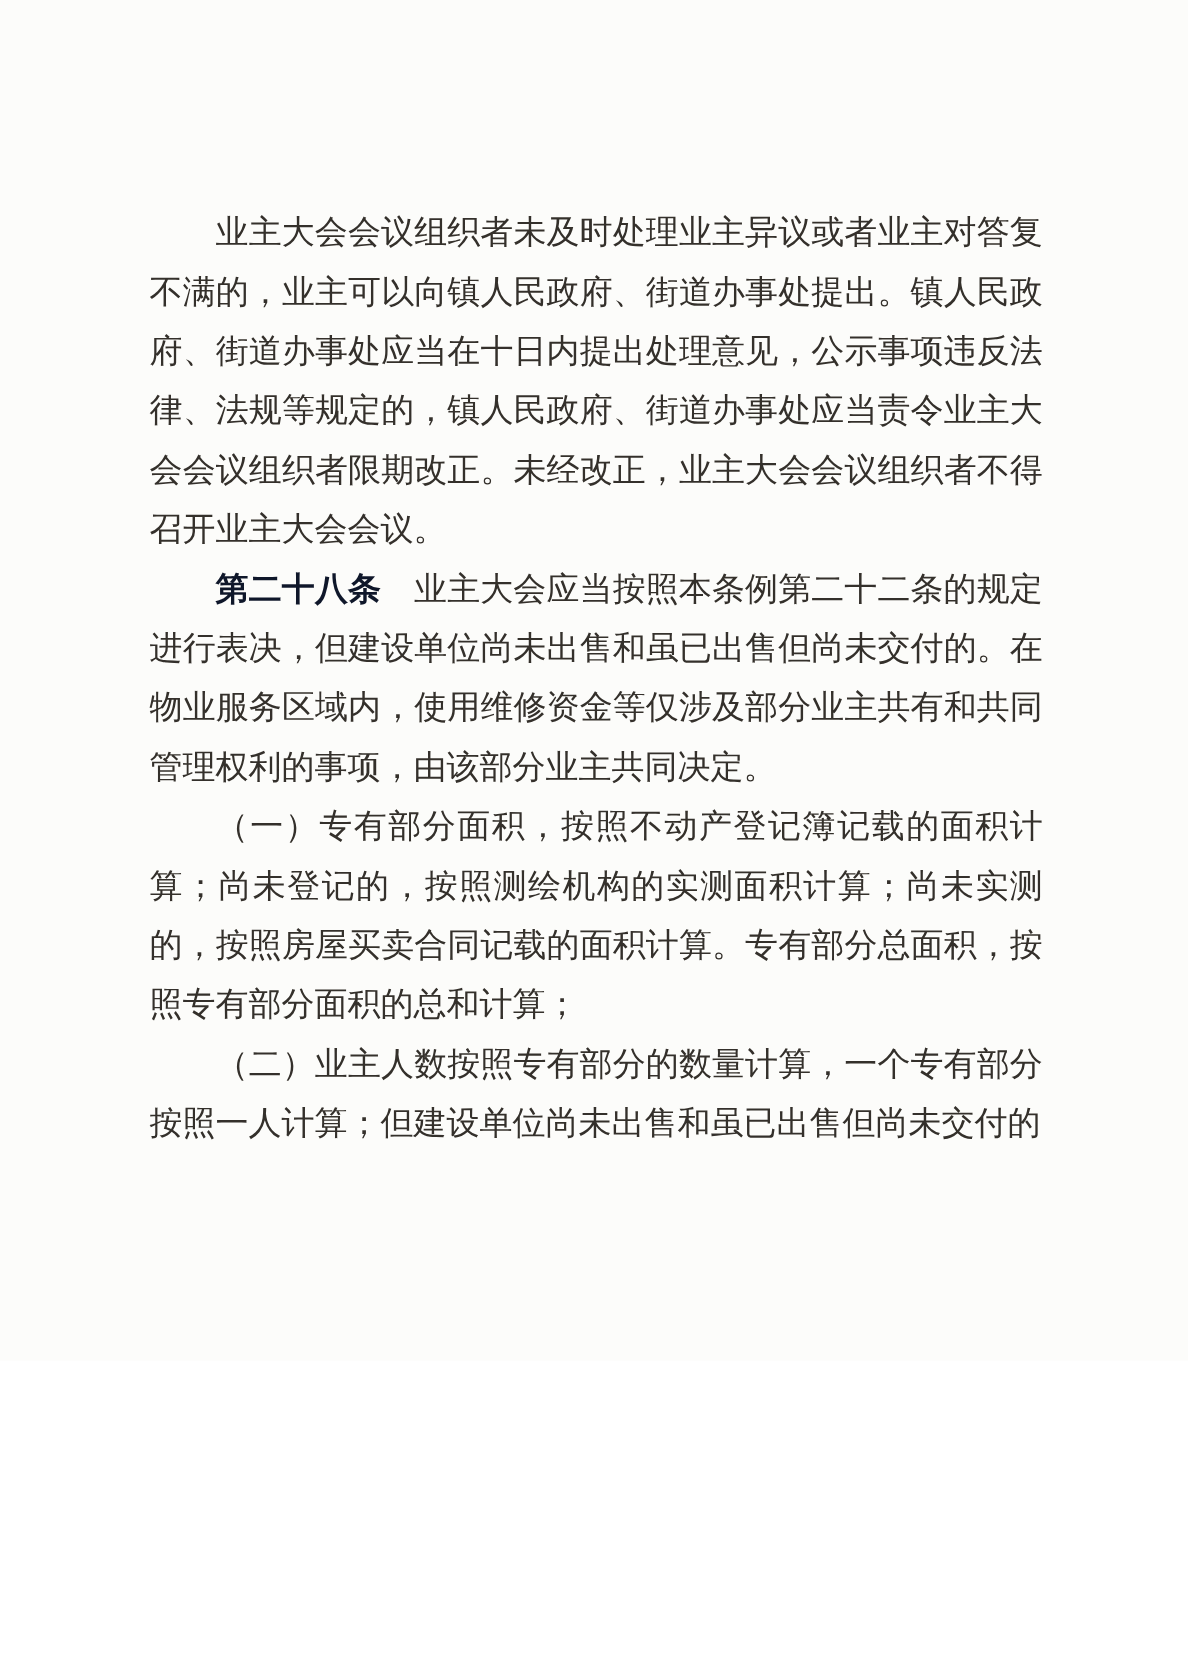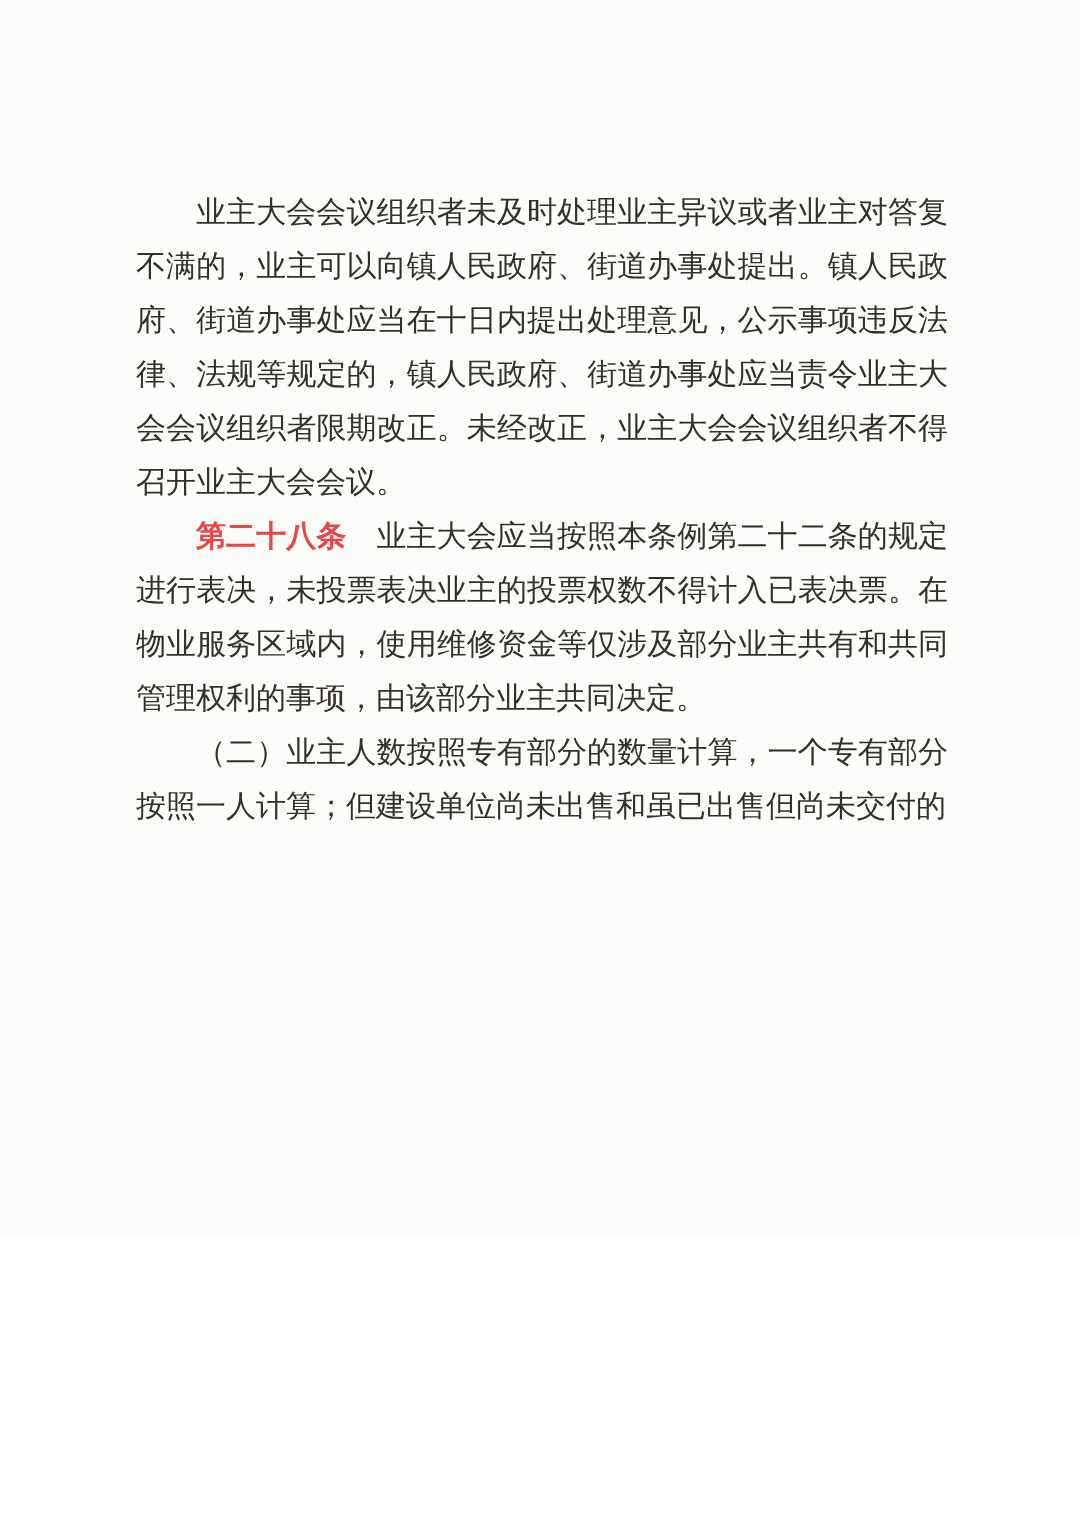--- a/index.html
+++ b/index.html
@@ -21,21 +21,21 @@
     font-size: 30px;
     line-height: 54px;
     color: #34302b;
     text-align: justify;
     letter-spacing: 0;
   }
   .para { text-indent: 2em; }
   .article-no {
     font-weight: 700;
     margin-right: 1em;
-    color: #ef4444;
+    color: #0f172a;
     font-family: "Liberation Sans", "DejaVu Sans", sans-serif;
   }
   .pageno {
     position: absolute;
     left: 142px;
     top: 1424px;
     font-size: 30px;
     line-height: 34px;
     color: #000000;
     letter-spacing: 3px;
@@ -65,21 +65,22 @@
       -0.5px -0.5px 0 rgba(255,255,255,0.95);
   }
 </style>
 </head>
 <body>
 
 <div class="page">
 
   <main class="body-text">
     <p class="para">业主大会会议组织者未及时处理业主异议或者业主对答复不满的，业主可以向镇人民政府、街道办事处提出。镇人民政府、街道办事处应当在十日内提出处理意见，公示事项违反法律、法规等规定的，镇人民政府、街道办事处应当责令业主大会会议组织者限期改正。未经改正，业主大会会议组织者不得召开业主大会会议。</p>
-    <p class="para"><b class="article-no">第二十八条</b><span>业主大会应当按照本条例第二十二条的规定进行表决，未投票表决业主的投票权数不得计入已表决票。在物业服务区域内，使用维修资金等仅涉及部分业主共有和共同管理权利的事项，由该部分业主共同决定。</span></p>
+    <p class="para"><b class="article-no">第二十八条</b><span>业主大会应当按照本条例第二十二条的规定进行表决，但建设单位尚未出售和虽已出售但尚未交付的。在物业服务区域内，使用维修资金等仅涉及部分业主共有和共同管理权利的事项，由该部分业主共同决定。</span></p>
+    <p class="para">（一）专有部分面积，按照不动产登记簿记载的面积计算；尚未登记的，按照测绘机构的实测面积计算；尚未实测的，按照房屋买卖合同记载的面积计算。专有部分总面积，按照专有部分面积的总和计算；</p>
     <p class="para">（二）业主人数按照专有部分的数量计算，一个专有部分按照一人计算；但建设单位尚未出售和虽已出售但尚未交付的</p>
   </main>
 
   <span class="pageno">- 16 -</span>
 
   <div class="watermark">
     <svg class="wm-icon" width="58" height="52" viewBox="0 0 58 52" xmlns="http://www.w3.org/2000/svg">
       <g fill="#fdfdfb" stroke="#d6d6d0" stroke-width="1.8">
         <ellipse cx="17" cy="15" rx="13" ry="11"></ellipse>
         <path d="M11 24 L7 31 L16 25.5 Z" stroke="none" fill="#fdfdfb"></path>

